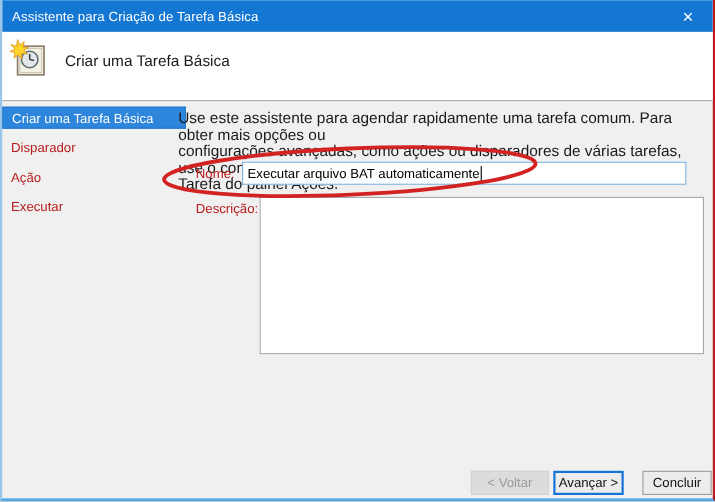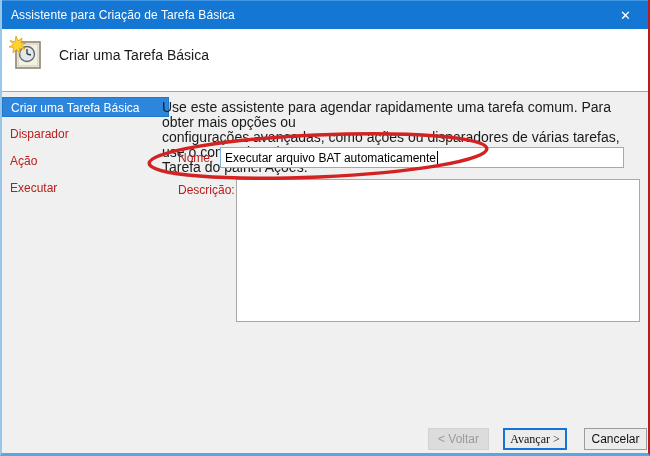--- a/index.html
+++ b/index.html
@@ -65,24 +65,24 @@
     background:#ffffff; border:1px solid #a8a8a8; resize:none;
     font-family:"Liberation Sans","DejaVu Sans",sans-serif; font-size:12px;
     outline:none;
   }
 
   
   .btn{
     position:absolute; top:428px; height:22px; font-size:12px;
     display:flex; align-items:center; justify-content:center; cursor:default;
   }
-  .btn-voltar{ left:426px; width:61px; background:#dcdcdc;
+  .btn-voltar{ left:426px; width:71px; background:#dcdcdc;
                border:1px solid #d2d2d2; color:#9b9b9b; }
   .btn-avancar{ left:501px; width:64px; background:#ececec;
-                border:2px solid #1473d6; color:#111111;font-family:Liberation Serif, serif; }
+                border:2px solid #1473d6; color:#111111; }
   .btn-cancelar{ left:582px; width:63px; background:#ececec;
                  border:1px solid #9d9d9d; color:#111111; }
 
   .annotation-layer{ position:absolute; left:0; top:0; width:650px; height:456px;
                      pointer-events:none; }
 </style>
 </head>
 <body>
 
 <div class="window">
@@ -125,19 +125,19 @@
   <div class="fake-input" role="textbox">
     <span>Executar arquivo BAT automaticamente</span>
     <span class="caret"></span>
   </div>
 
   <span class="field-label lbl-desc">Descrição:</span>
   <textarea class="desc-area" style=""></textarea>
 
   <div class="btn btn-voltar">&lt; Voltar</div>
   <div class="btn btn-avancar">Avançar &gt;</div>
-  <div class="btn btn-cancelar">Cancelar</div>
+  <div class="btn btn-cancelar">Concluir</div>
 
   <svg class="annotation-layer" viewBox="0 0 650 456">
     <ellipse cx="316" cy="156" rx="169" ry="21" fill="none" stroke="#d32222" stroke-width="3.5" transform="rotate(-2.5 316 156)"></ellipse>
   </svg>
 
 </div>
 
 </body></html>

